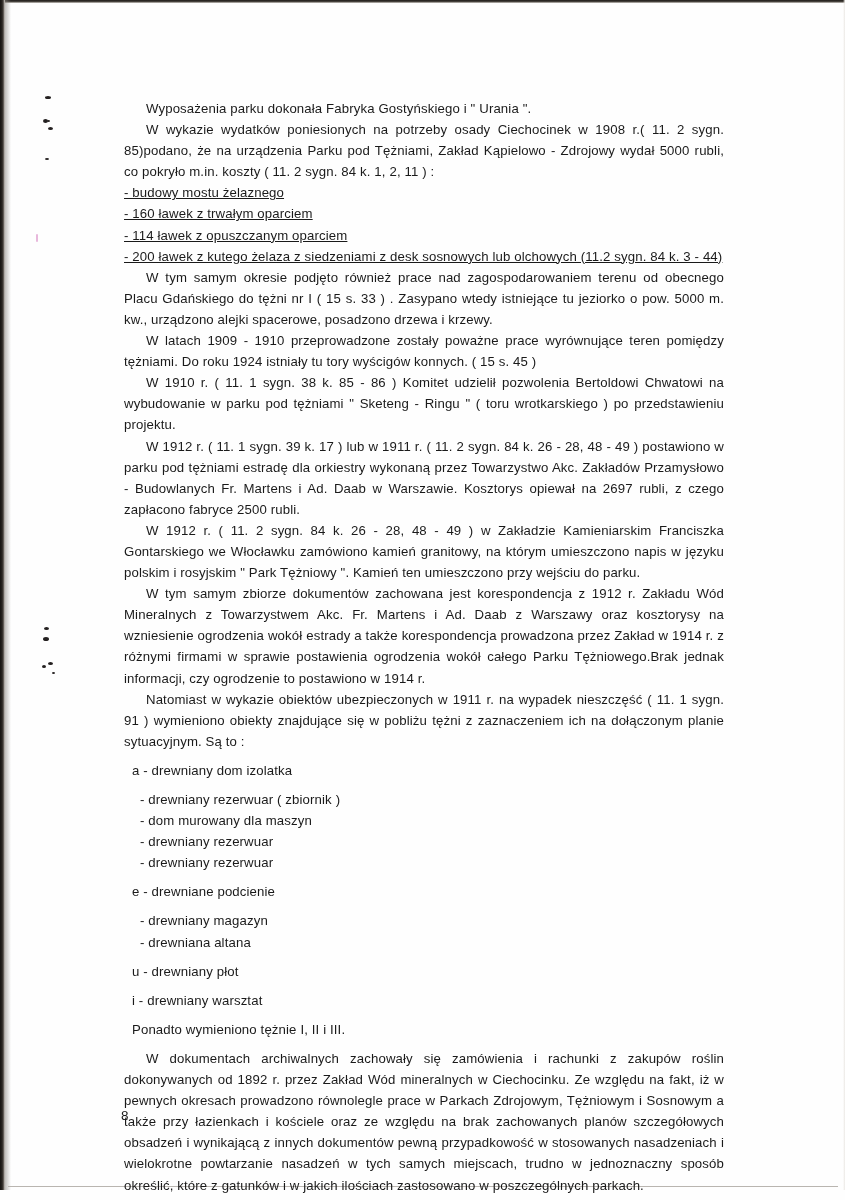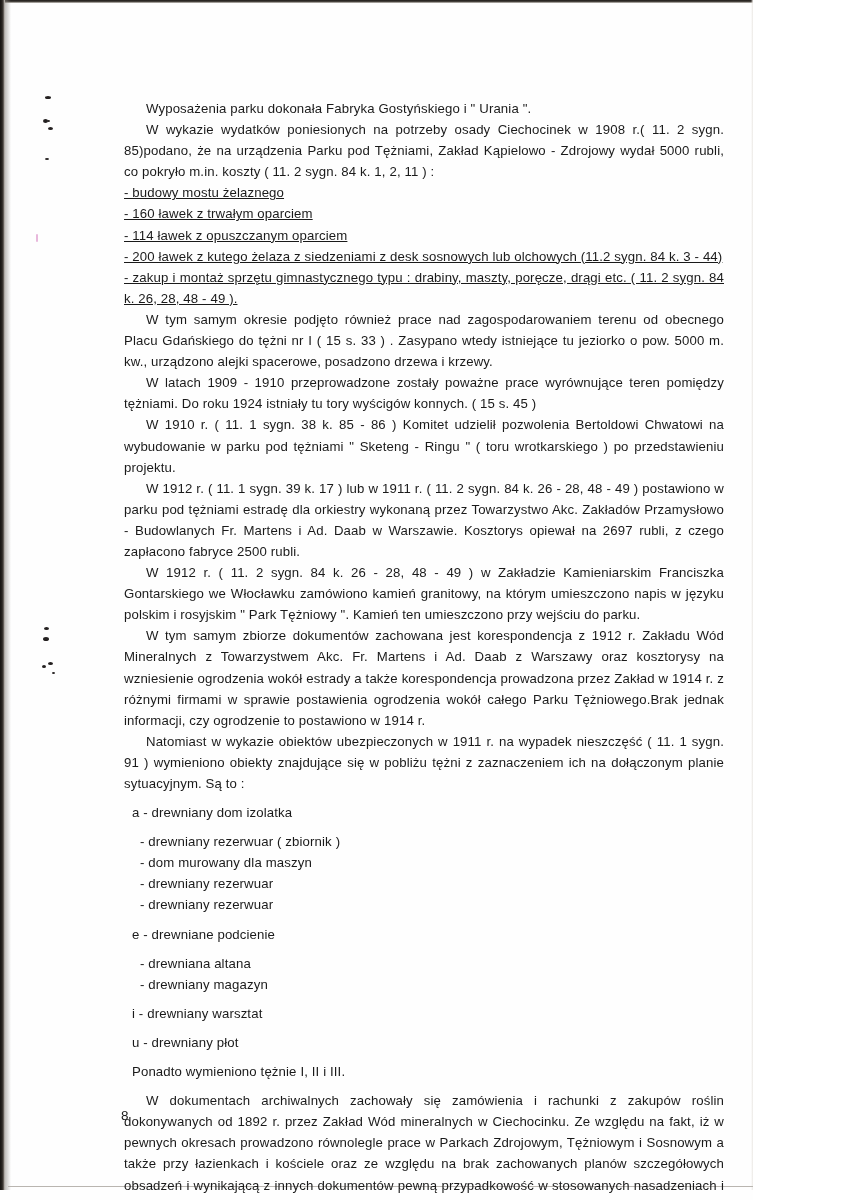--- a/index.html
+++ b/index.html
@@ -6,21 +6,21 @@
   html, body {
     margin: 0;
     padding: 0;
     background: #ffffff;
   }
   body {
     font-family: "Liberation Sans", sans-serif;
   }
   .page {
     position: relative;
-    width: 753px;
+    width: 845px;
     height: 1200px;
     background: #fefefe;
     overflow: hidden;
     box-sizing: border-box;
   }
   
   .scan-edge-left {
     position: absolute;
     left: 0; top: 0;
     width: 5px;
@@ -141,40 +141,39 @@
 
   <div class="text-body">
 
     <p class="para">Wyposażenia parku dokonała Fabryka Gostyńskiego i " Urania ".</p>
     <p class="para">W wykazie wydatków poniesionych na potrzeby osady Ciechocinek w 1908 r.( 11. 2 sygn. 85)podano, że na urządzenia Parku pod Tężniami, Zakład Kąpielowo - Zdrojowy wydał 5000 rubli, co pokryło m.in. koszty ( 11. 2 sygn. 84 k. 1, 2, 11 ) :</p>
 
     <p class="dash">- budowy mostu żelaznego</p>
     <p class="dash">- 160 ławek z trwałym oparciem</p>
     <p class="dash">- 114 ławek z opuszczanym oparciem</p>
     <p class="dash" style="text-align:justify;">- 200 ławek  z  kutego  żelaza z siedzeniami z desk sosnowych  lub olchowych (11.2 sygn. 84 k. 3 - 44)</p>
-    <p class="dash" style="text-align:justify;">- zakup i montaż sprzętu gimnastycznego typu : drabiny, maszty, poręcze, drągi etc. ( 11. 2 sygn. 84 k. 26, 28, 48 - 49 ).</p>
 
     <p class="para">W tym samym okresie podjęto również prace nad zagospodarowaniem terenu od obecnego Placu Gdańskiego do tężni nr I ( 15 s. 33 ) . Zasypano wtedy istniejące tu jeziorko o pow. 5000 m. kw., urządzono alejki spacerowe, posadzono drzewa i krzewy.</p>
     <p class="para">W latach 1909 - 1910 przeprowadzone zostały poważne prace wyrównujące teren pomiędzy tężniami. Do roku 1924 istniały tu tory wyścigów konnych. ( 15 s. 45 )</p>
     <p class="para">W 1910 r. ( 11. 1 sygn. 38 k. 85 - 86 ) Komitet udzielił pozwolenia Bertoldowi Chwatowi na wybudowanie w parku pod tężniami " Sketeng   - Ringu " ( toru wrotkarskiego ) po przedstawieniu projektu.</p>
     <p class="para">W 1912 r. ( 11. 1 sygn. 39 k. 17 ) lub w 1911 r. ( 11. 2 sygn. 84 k. 26 - 28, 48 - 49 ) postawiono w parku pod tężniami estradę dla orkiestry wykonaną przez Towarzystwo Akc. Zakładów Przamysłowo - Budowlanych Fr. Martens i Ad. Daab w Warszawie. Kosztorys opiewał na 2697 rubli, z czego zapłacono fabryce 2500 rubli.</p>
     <p class="para">W 1912 r. ( 11. 2 sygn. 84 k. 26 - 28, 48 - 49 ) w Zakładzie Kamieniarskim Franciszka Gontarskiego  we Włocławku zamówiono kamień granitowy, na którym umieszczono napis w języku polskim i rosyjskim " Park Tężniowy ". Kamień ten umieszczono przy wejściu do parku.</p>
     <p class="para">W tym samym zbiorze dokumentów zachowana jest korespondencja z 1912 r. Zakładu Wód Mineralnych z Towarzystwem Akc. Fr. Martens i Ad. Daab z Warszawy oraz kosztorysy na wzniesienie ogrodzenia wokół estrady a także korespondencja prowadzona przez Zakład w 1914 r. z różnymi firmami w sprawie postawienia ogrodzenia wokół całego Parku Tężniowego.Brak jednak informacji, czy ogrodzenie to postawiono w 1914 r.</p>
     <p class="para">Natomiast w wykazie obiektów ubezpieczonych w 1911 r. na wypadek nieszczęść ( 11. 1 sygn. 91 ) wymieniono obiekty znajdujące się w pobliżu tężni z zaznaczeniem ich na dołączonym planie sytuacyjnym. Są to :</p>
 
     <p class="flow">a - drewniany dom izolatka</p>
     <p class="sub">- drewniany rezerwuar ( zbiornik )</p>
     <p class="sub">- dom murowany dla maszyn</p>
     <p class="sub">- drewniany rezerwuar</p>
     <p class="sub">- drewniany rezerwuar</p>
     <p class="flow">e - drewniane podcienie</p>
+    <p class="sub">- drewniany magazyn</p>
     <p class="sub">- drewniana altana</p>
-    <p class="sub">- drewniany magazyn</p>
+    <p class="flow">u - drewniany płot</p>
     <p class="flow">i - drewniany warsztat</p>
-    <p class="flow">u - drewniany płot</p>
     <p class="flow">Ponadto wymieniono tężnie I, II i III.</p>
 
     <p class="para">W dokumentach archiwalnych zachowały się zamówienia i rachunki z zakupów roślin dokonywanych od 1892 r. przez Zakład Wód mineralnych w Ciechocinku. Ze względu na fakt, iż w pewnych okresach prowadzono równolegle prace w Parkach Zdrojowym, Tężniowym i Sosnowym a także przy łazienkach i kościele oraz ze względu na brak zachowanych  planów szczegółowych obsadzeń i wynikającą z innych dokumentów  pewną przypadkowość w stosowanych nasadzeniach i wielokrotne powtarzanie nasadzeń w tych samych miejscach, trudno w jednoznaczny sposób określić, które  z gatunków i w jakich ilościach zastosowano w poszczególnych parkach.</p>
     <p class="para">Dla przykładu można podać ( 11. 2 sygn. 66 k. 138 - 145 ) :</p>
 
     <p class="dash">- zakup w 1895 r. 200 szt. 6 - 7 letnich drzewek dębów od Leśnictwa Włocławk</p>
 
   </div>
 
   <div class="page-number">8</div>

